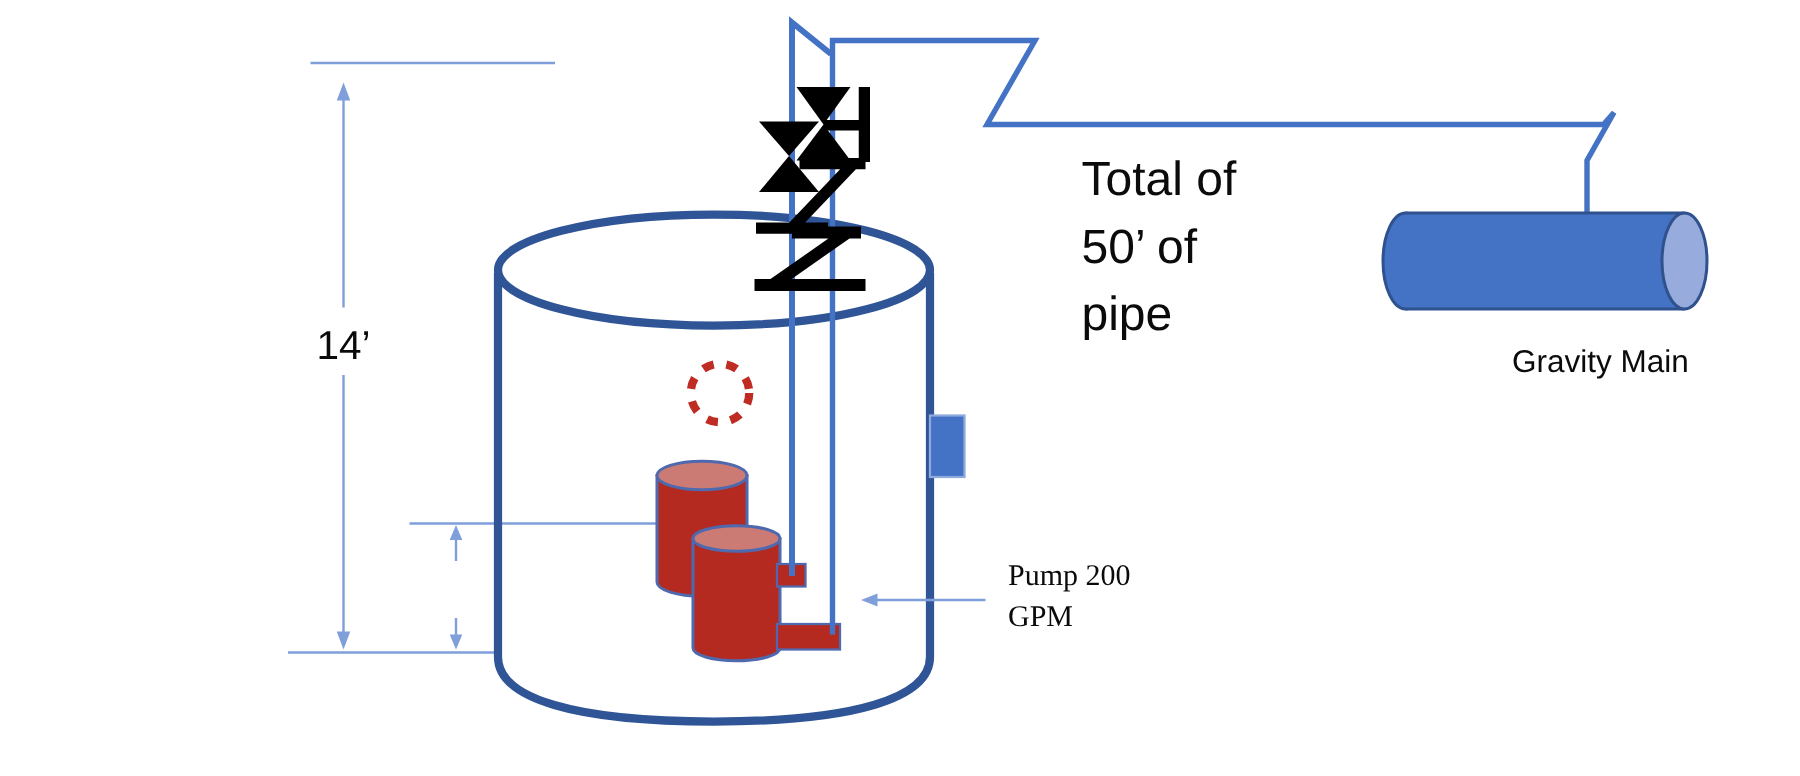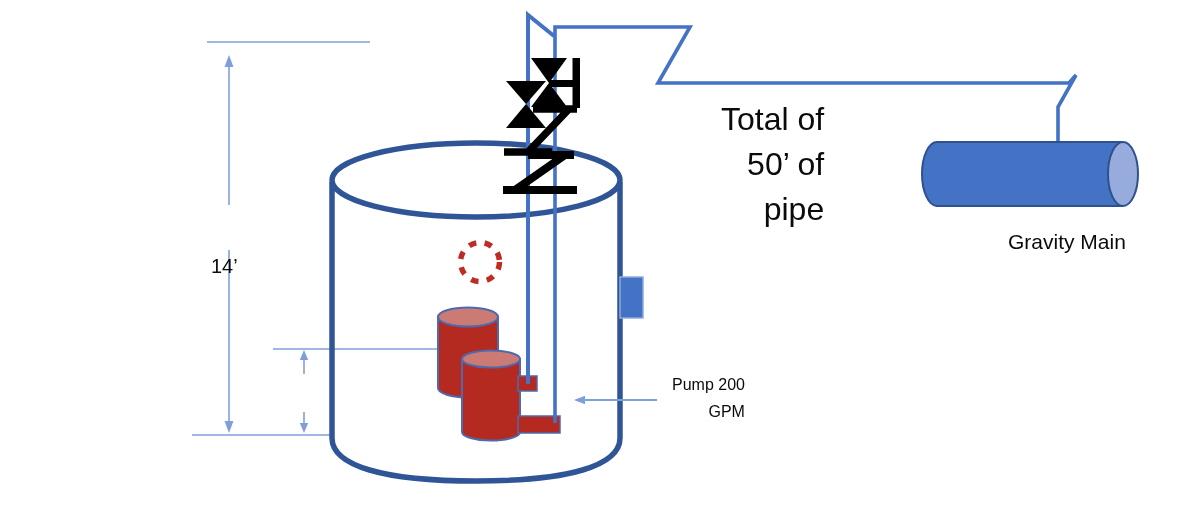--- a/index.html
+++ b/index.html
@@ -9,26 +9,25 @@
     background:#ffffff;
     font-family:"Liberation Sans", sans-serif;
     overflow:hidden;
   }
   #diagram-svg{position:absolute;left:0;top:0;}
   .label{
     position:absolute;
     color:#0b0b0b;
     white-space:nowrap;
     line-height:1.25;
-    text-align:right;
   }
-  .label-14{left:211px;top:214px;font-size:20px;margin-top:40px;}
+  .label-14{left:211px;top:214px;font-size:27px;}
   .label-min{left:60px;top:380px;font-size:20px;}
   .label-total{left:721px;top:97px;font-size:32px;line-height:45px;}
-  .label-pump{left:672px;top:371px;font-size:16px;line-height:27px;}
+  .label-pump{left:672px;top:371px;font-size:20px;line-height:27px;font-family:Liberation Serif, serif;}
   .label-gravity{left:1008px;top:229px;font-size:21px;}
 </style>
 </head>
 <body>
 
 <div id="canvas">
 
   <svg id="diagram-svg" width="1200" height="517" viewBox="0 0 1200 517">
 
     <g stroke="#7F9FDB" stroke-width="1.6" fill="#7F9FDB">

